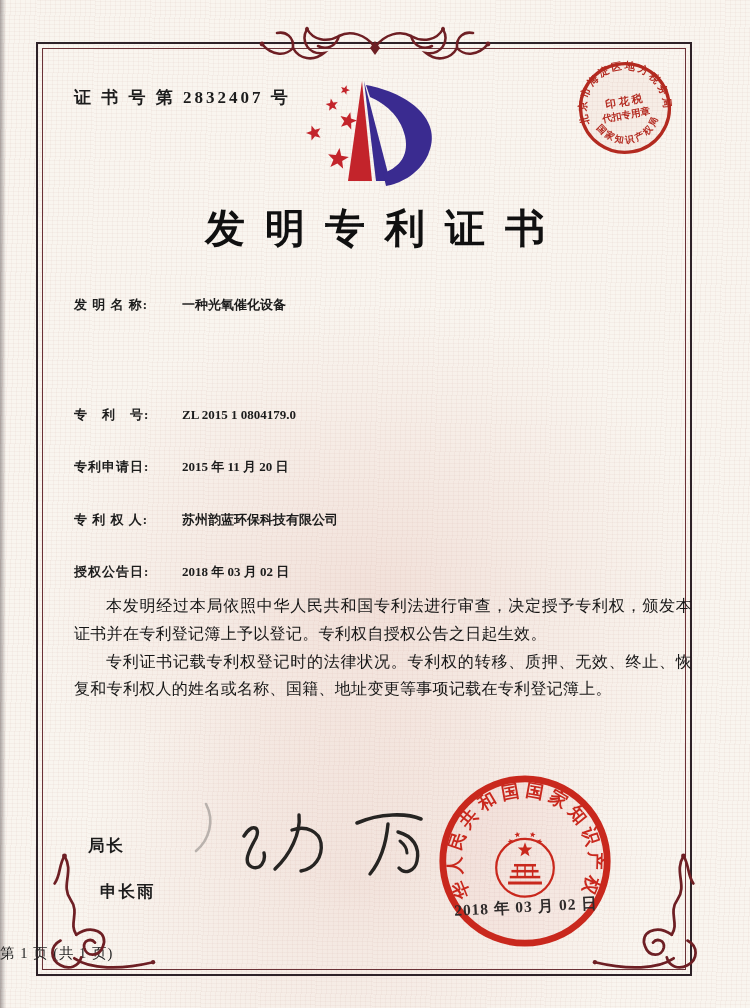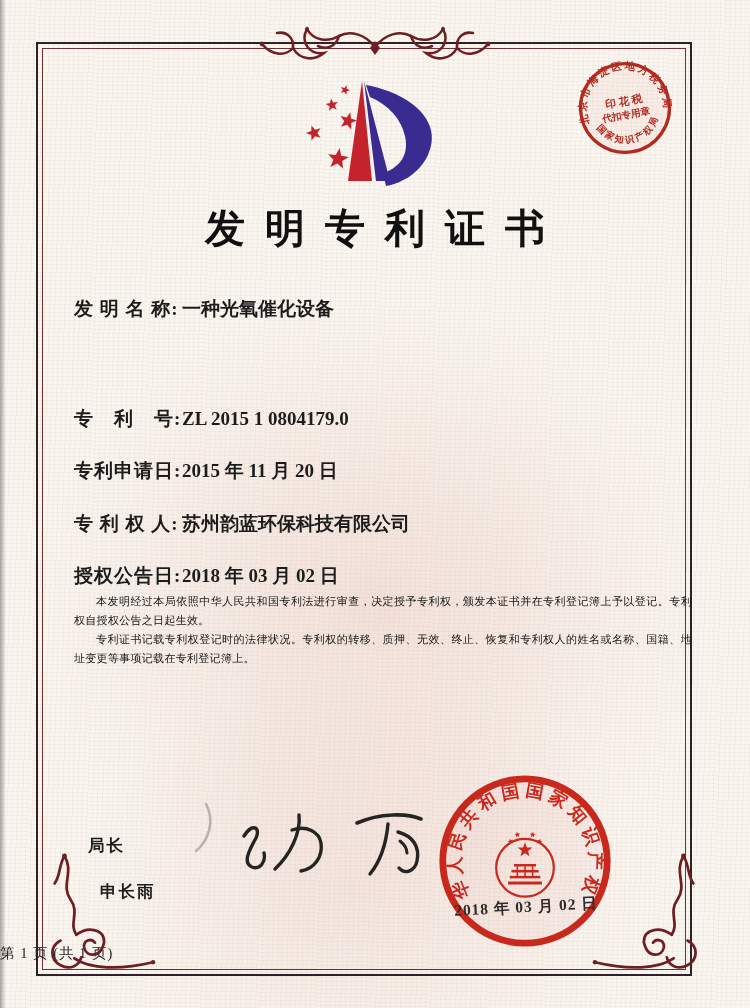--- a/index.html
+++ b/index.html
@@ -34,25 +34,25 @@
   .cert-no {
     position:absolute; left:74px; top:86px;
     font-size:17px; font-weight:bold; letter-spacing:3px;
   }
   .logo { position:absolute; left:292px; top:76px; width:168px; height:122px; }
   .title {
     position:absolute; left:0; top:201px; width:750px; text-align:center;
     font-size:40px; font-weight:bold; letter-spacing:20px; padding-left:20px;
     color:#101010;
   }
-  .field { position:absolute; left:74px; width:600px; font-size:19px; font-weight:bold; white-space:nowrap; }
+  .field { position:absolute; left:74px; width:600px; font-size:13px; font-weight:bold; white-space:nowrap; }
   .field .lbl { display:inline-block; width:108px; letter-spacing:1px; }
   .paras {
     position:absolute; left:74px; top:592px; width:618px;
-    font-size:11px; line-height:1.74; text-align:justify; letter-spacing:0.3px;
+    font-size:16px; line-height:1.74; text-align:justify; letter-spacing:0.3px;
     color:#161616;
   }
   .paras p { text-indent:2em; }
   .signer-title { position:absolute; left:88px; top:835px; font-size:16.5px; font-weight:bold; letter-spacing:2px; }
   .signer-name  { position:absolute; left:100px; top:868px; font-size:16.5px; font-weight:bold; letter-spacing:2px;margin-top:13px; }
   .signature { position:absolute; left:148px; top:788px; width:312px; height:118px; }
   .seal-main { position:absolute; left:436px; top:772px; width:178px; height:178px; }
   .seal-date {
     position:absolute; left:440px; top:897px; width:172px; text-align:center;
     font-size:15.5px; font-weight:bold; color:#2f2b2b; letter-spacing:1px;
@@ -86,20 +86,21 @@
         <path d="M159,19 C162,30 172,33 180,29"></path>
         <path d="M205,31 C204,20 212,14 221,16"></path>
         <circle cx="236" cy="27" r="2.4" fill="#6e1f24" stroke="none"></circle>
         <circle cx="191" cy="12" r="2" fill="#6e1f24" stroke="none"></circle>
       </g>
       <use href="#ornhalf" transform="translate(246,0) scale(-1,1)"></use>
       <path d="M123,24 l5,7 -5,7 -5,-7 z" fill="#6e1f24"></path>
     </svg>
   </div>
 
+  <div class="cert-no">证 书 号 第 2832407 号</div>
 
   <div class="logo">
     <svg viewBox="0 0 168 120">
       <defs>
         <path id="star" d="M0,-1 L0.247,-0.34 L0.951,-0.309 L0.4,0.13 L0.588,0.809 L0,0.42 L-0.588,0.809 L-0.4,0.13 L-0.951,-0.309 L-0.247,-0.34 Z"></path>
       </defs>
       <path d="M70,4 L56,104 L80,104 Z" fill="#c3242b"></path>
       <path d="M72,4 L84,104 L98,104 Z" fill="#3a2b90"></path>
       <path d="M74,8 C118,16 152,44 136,78 C126,99 106,107 94,109 L91,96 C104,92 118,81 113,59 C108,38 92,26 78,20 Z" fill="#3a2b90"></path>
       <g fill="#c3242b">

